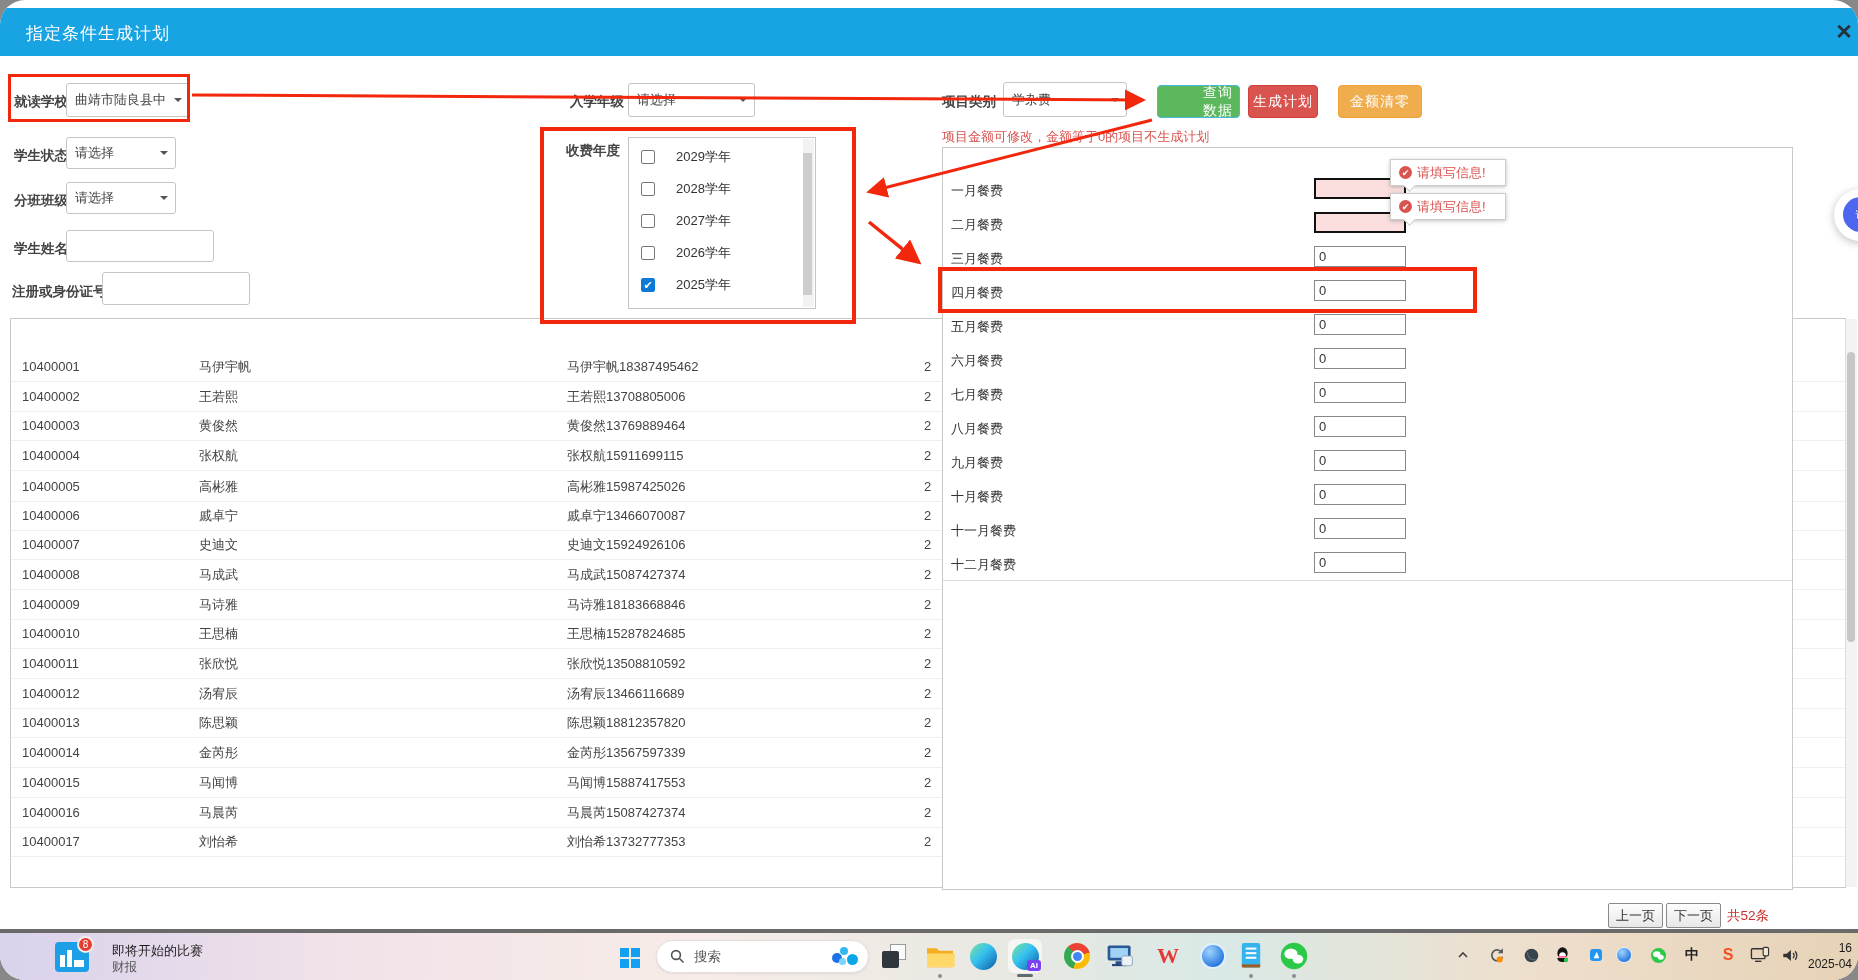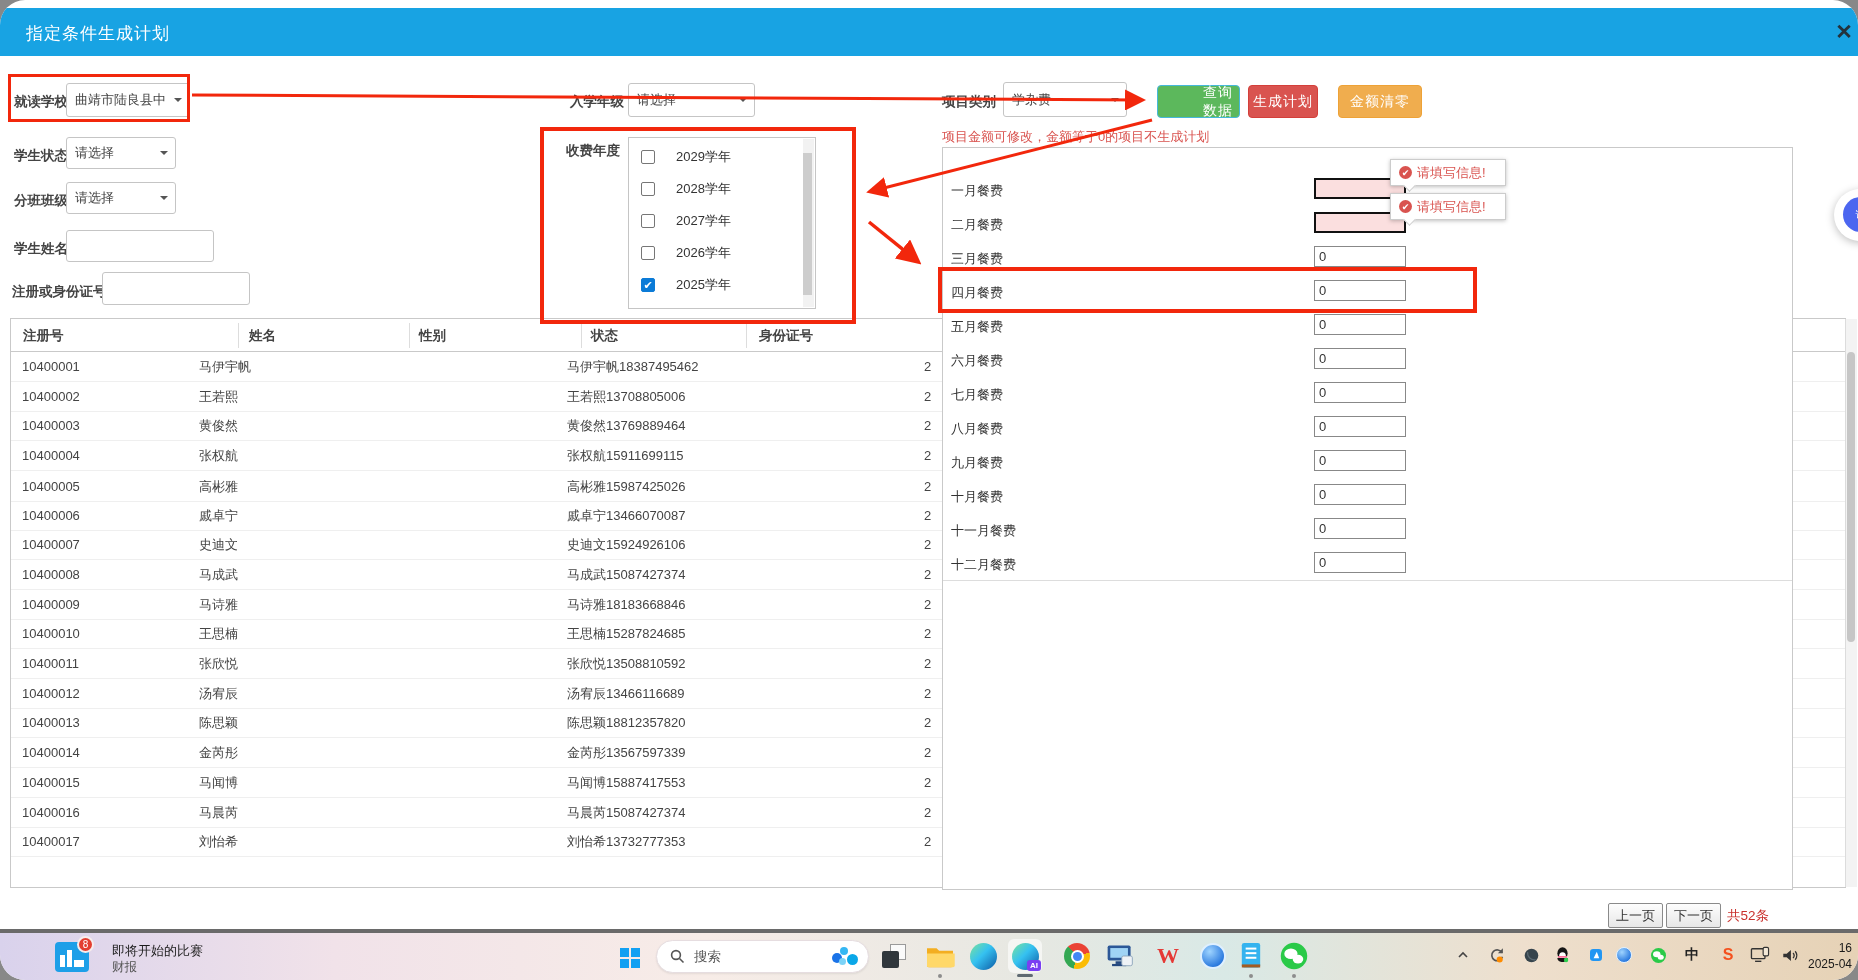--- a/index.html
+++ b/index.html
@@ -209,31 +209,20 @@
   <div class="abs flabel" style="left:942px;top:93px;">项目类别</div>
   <div class="abs combo" style="left:1003px;top:82px;width:124px;height:35px;">
     <span>学杂费</span>
   </div>
 
   <div class="abs btn btn-green" style="left:1157px;top:85px;width:83px;height:33px;padding-left:45px;">查询数据</div>
   <div class="abs btn btn-red" style="left:1248px;top:85px;width:70px;height:33px;">生成计划</div>
   <div class="abs btn btn-orange" style="left:1338px;top:85px;width:84px;height:33px;">金额清零</div>
 
   <div class="abs stable">
-    <div class="shead">
-      <span style="left:12px;">注册号</span>
-      <span style="left:238px;">姓名</span>
-      <span style="left:408px;">性别</span>
-      <span style="left:580px;">状态</span>
-      <span style="left:748px;">身份证号</span>
-      <i class="hsep" style="left:227px;"></i>
-        <i class="hsep" style="left:398px;"></i>
-      <i class="hsep" style="left:570px;"></i>
-        <i class="hsep" style="left:735px;"></i>
-    </div>
     <div class="sbody" id="student-body">
         <div class="srow" style="top: 0px;">
           <span class="sc-reg">10400001</span>
           <span class="sc-name">马伊宇帆</span>
           <span class="sc-status">马伊宇帆18387495462</span>
           <span class="sc-id">2</span>
         </div>
         <div class="srow" style="top: 29.7px;">
           <span class="sc-reg">10400002</span>
           <span class="sc-name">王若熙</span>

